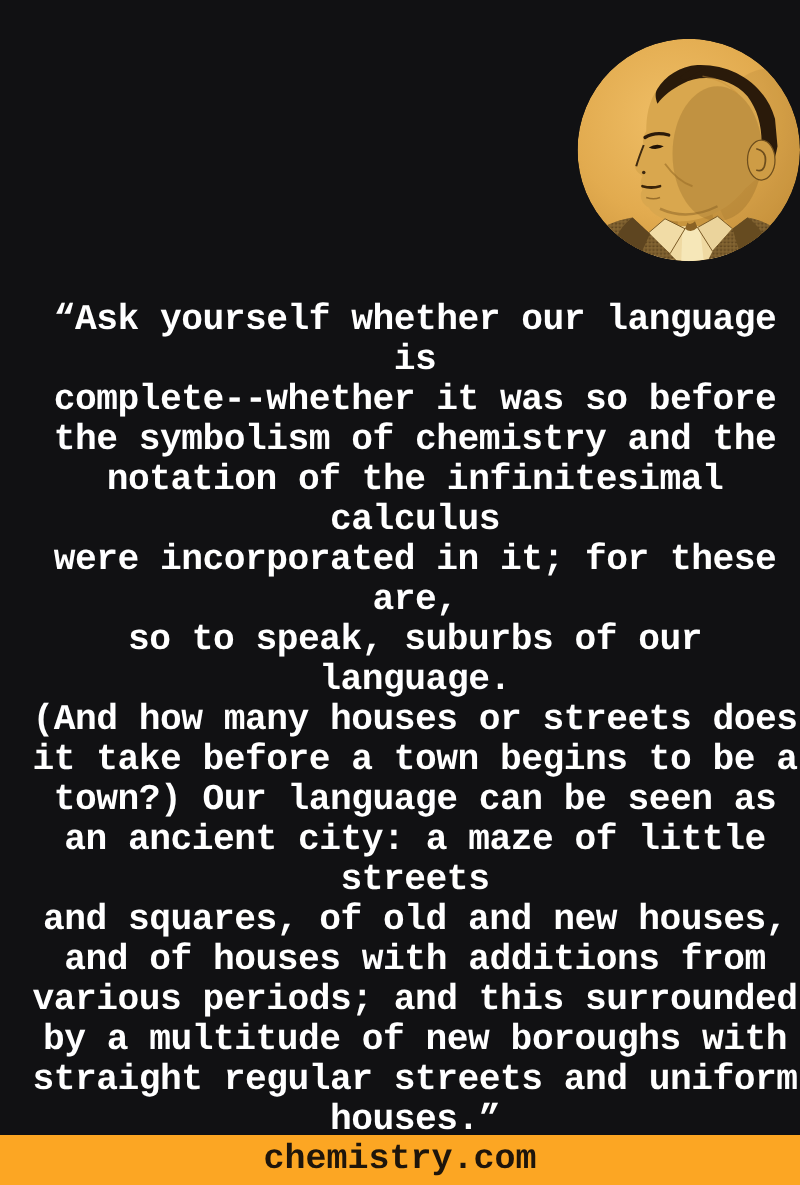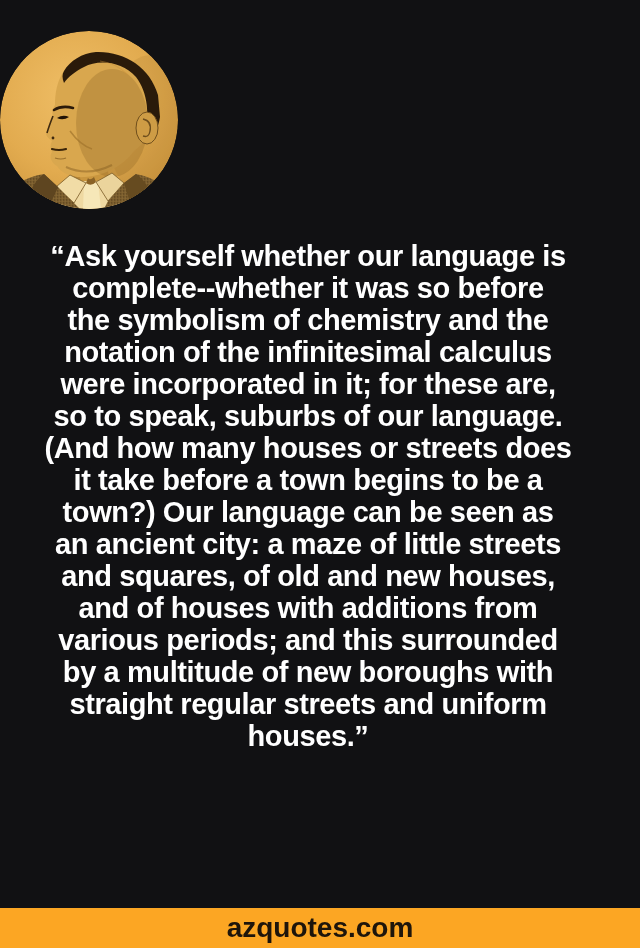--- a/index.html
+++ b/index.html
@@ -6,24 +6,24 @@
     margin: 0;
     padding: 0;
     background: #111113;
   }
   .page {
     position: relative;
     width: 640px;
     height: 948px;
     background: #111113;
     overflow: hidden;
-    font-family: Liberation Sans, sans-serif;
+    font-family: Liberation Mono, monospace;
     display: flex;
     flex-direction: column;
-    align-items: flex-start;
+    align-items: flex-end;
     margin: 0 auto;
   }
   .portrait-wrap {
     margin-top: 31px;
     width: 178px;
     height: 178px;
     border-radius: 50%;
     overflow: hidden;
     flex: 0 0 auto;
   }
@@ -141,16 +141,16 @@
 an ancient city: a maze of little streets
 and squares, of old and new houses,
 and of houses with additions from
 various periods; and this surrounded
 by a multitude of new boroughs with
 straight regular streets and uniform
 houses.”</div>
 
 
   <div class="footer-bar">
-    <span class="footer-brand">azquotes.com</span>
+    <span class="footer-brand">chemistry.com</span>
   </div>
 
 </div>
 
 </body></html>

